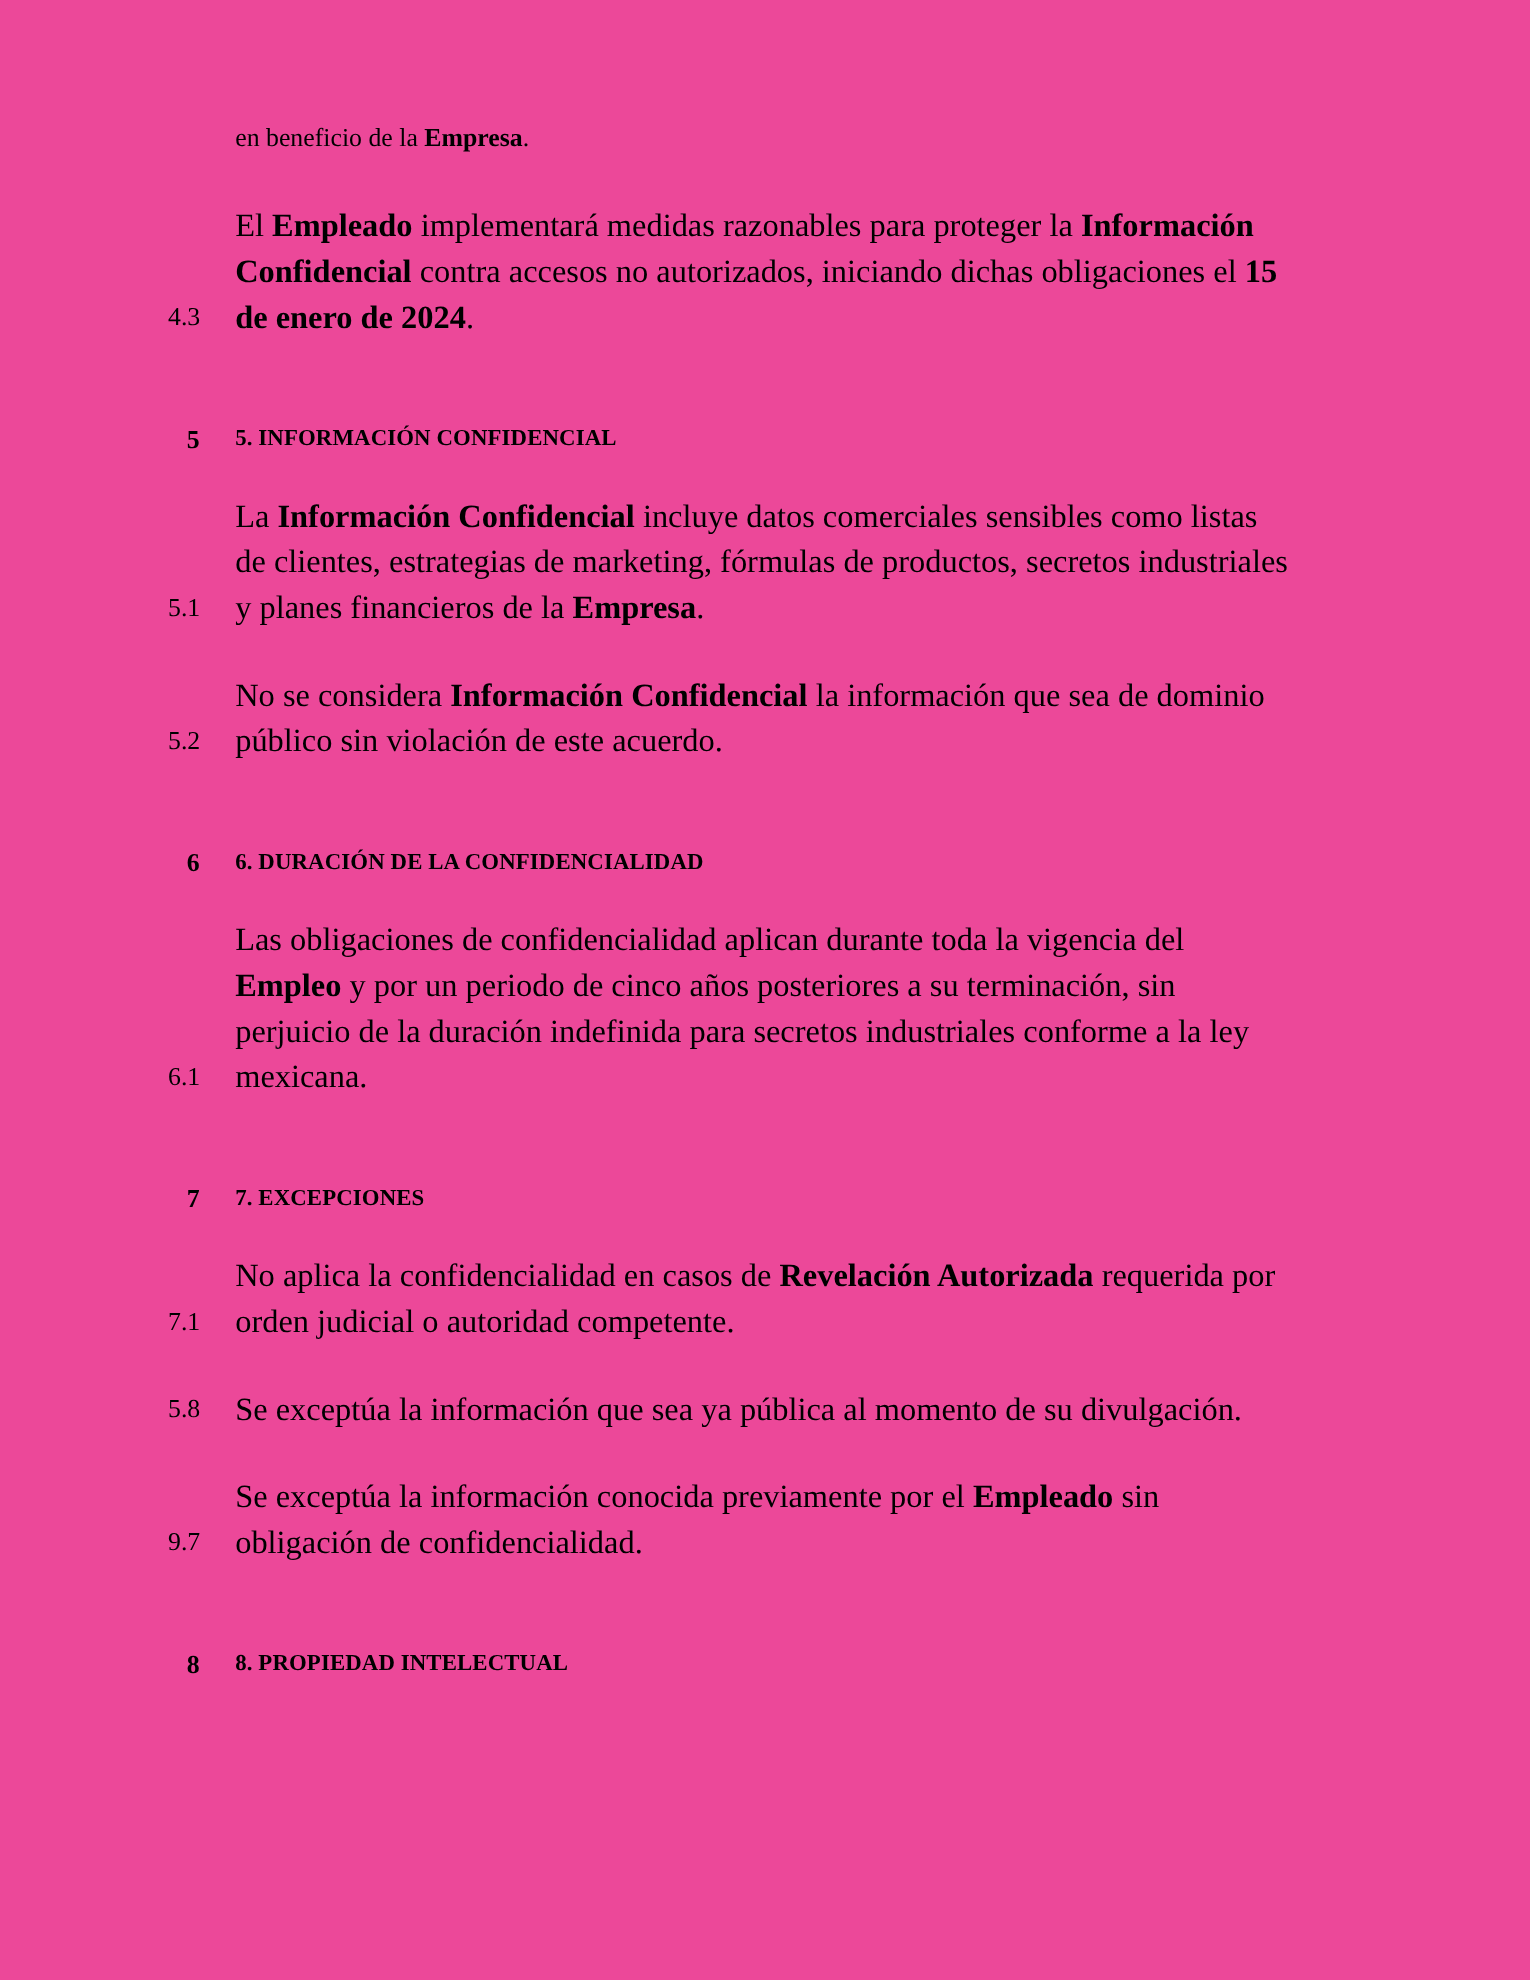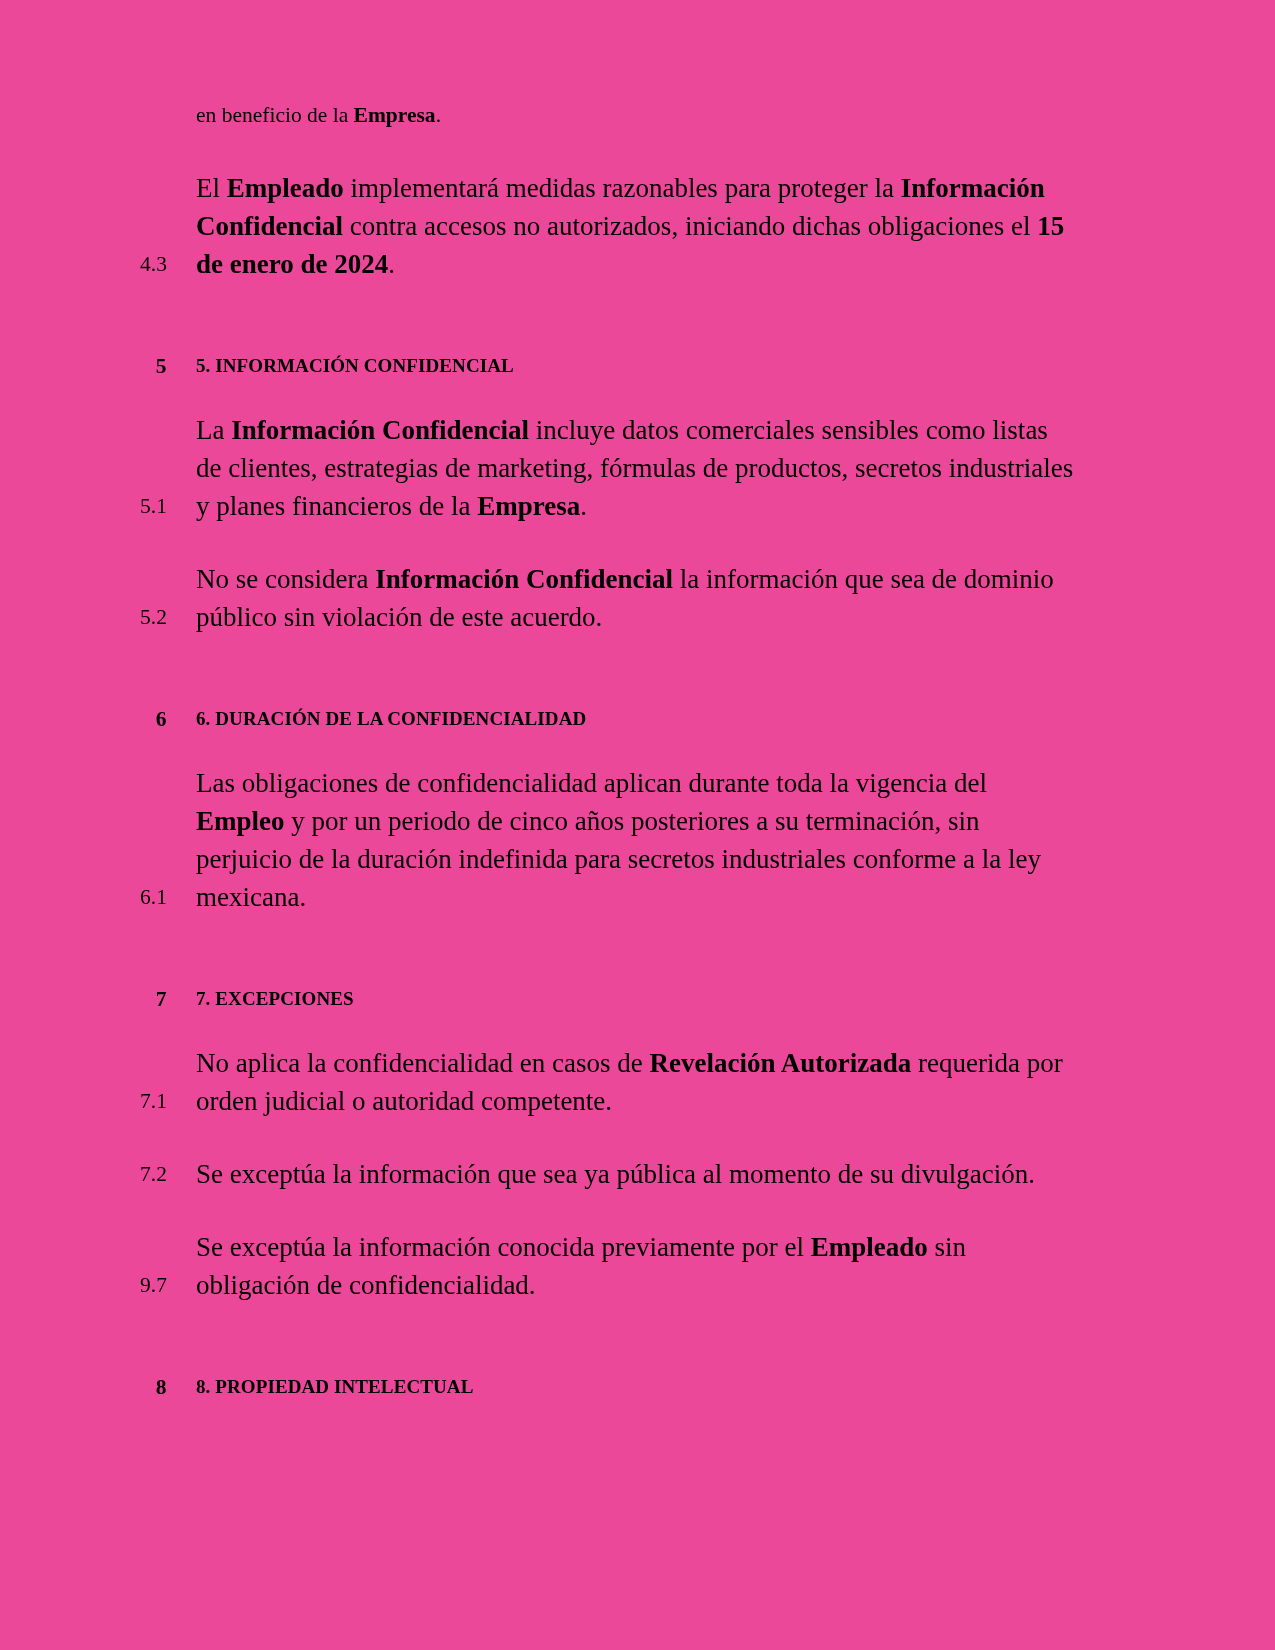--- a/index.html
+++ b/index.html
@@ -123,21 +123,21 @@
         </div>
         <div class="section">
           <div class="section-num">7</div>
           <div class="section-title">7. EXCEPCIONES</div>
         </div>
         <div class="clause">
           <div class="clause-num">7.1</div>
           <div class="clause-body">No aplica la confidencialidad en casos de <b>Revelación Autorizada</b> requerida por orden judicial o autoridad competente.</div>
         </div>
         <div class="clause">
-          <div class="clause-num">7.2</div>
+          <div class="clause-num">5.8</div>
           <div class="clause-body">Se exceptúa la información que sea ya pública al momento de su divulgación.</div>
         </div>
         <div class="clause">
           <div class="clause-num">9.7</div>
           <div class="clause-body">Se exceptúa la información conocida previamente por el <b>Empleado</b> sin obligación de confidencialidad.</div>
         </div>
         <div class="section">
           <div class="section-num">8</div>
           <div class="section-title">8. PROPIEDAD INTELECTUAL</div>
         </div>

